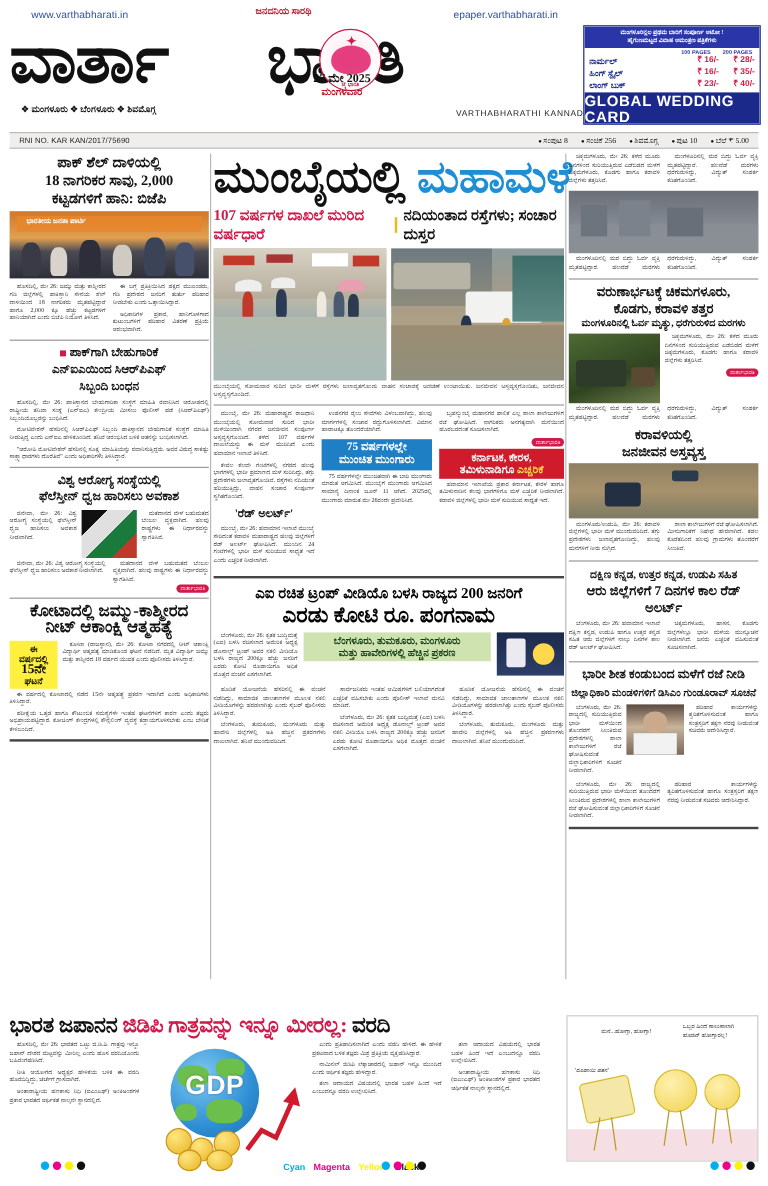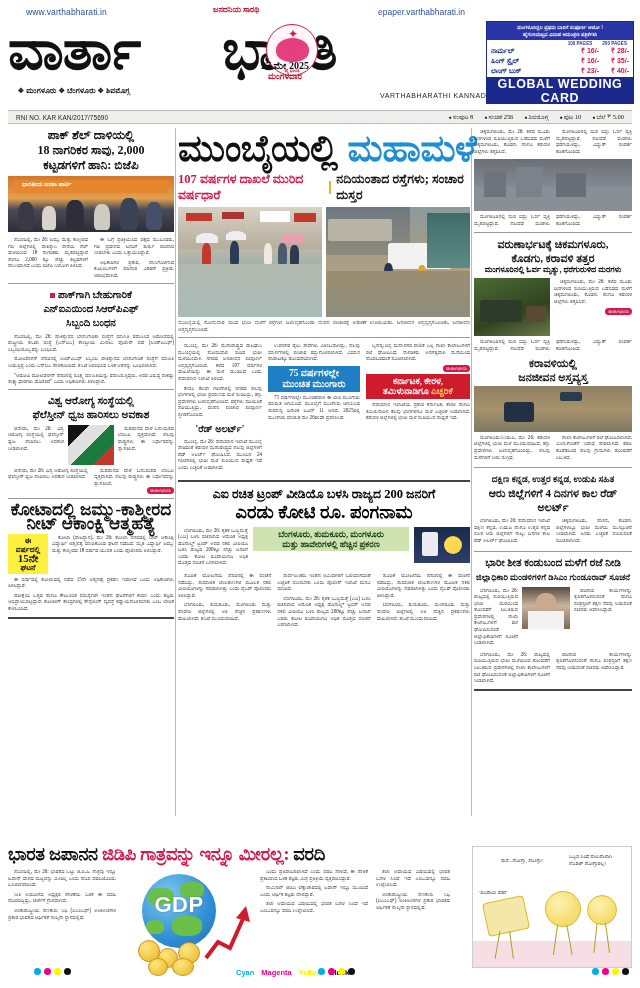--- a/index.html
+++ b/index.html
@@ -81,21 +81,21 @@
     padding: 2px 2px 2px; line-height: 7px; font-weight: bold;
   }
   .ad-rows { padding: 1px 4px 0 4px; }
   .ad-cols { display: flex; justify-content: flex-end; gap: 10px; font-size: 4.6px; color: #2a36a8; font-weight: bold; padding-right: 2px; }
   .ad-row { display: flex; align-items: center; font-size: 7px; color: #1b2a8a; font-weight: bold; line-height: 10px; }
   .ad-row .nm { flex: 1; }
   .ad-row .p1 { width: 30px; color: #d1194a; text-align: right; }
   .ad-row .p2 { width: 30px; color: #d1194a; text-align: right; }
   .ad-brand {
     background: #1b2a8a; color: #fff; font-size: 12.5px; font-weight: bold;
-    text-align: center; letter-spacing: .6px; line-height: 14px; margin-top: 1px;
+    letter-spacing: .6px; line-height: 14px; margin-top: 1px;
   }
 
   
   .info-strip {
     position: absolute; left: 8px; top: 110px; width: 624px; height: 14px;
     background: #efeeec; border-top: .6px solid #bbb; border-bottom: .6px solid #bbb;
     display: flex; align-items: center; justify-content: space-between;
     padding: 0 8px; font-size: 6.4px; color: #222;
   }
   .info-strip .rni { letter-spacing: .1px; }
@@ -366,21 +366,21 @@
 
       <div class="btext two-col" style="margin-top:2px">
         <p class="kn">ಜಿನೇವಾ, ಮೇ 26: ವಿಶ್ವ ಆರೋಗ್ಯ ಸಂಸ್ಥೆಯಲ್ಲಿ ಫೆಲೆಸ್ತೀನ್ ಧ್ವಜ ಹಾರಿಸಲು ಅವಕಾಶ ನೀಡಲಾಗಿದೆ.</p>
         <p class="kn">ಮತದಾನದ ವೇಳೆ ಬಹುಮತದ ಬೆಂಬಲ ವ್ಯಕ್ತವಾಗಿದೆ. ಹಲವು ರಾಷ್ಟ್ರಗಳು ಈ ನಿರ್ಧಾರವನ್ನು ಸ್ವಾಗತಿಸಿವೆ.</p>
       </div>
 
       <div class="src-wrap"><span class="src-badge kn">ವಾರ್ತಾಭಾರತಿ</span></div>
 
       <div class="hr"></div>
 
-      <div class="sec-hd kn" style="font-size:17px">
+      <div class="sec-hd kn" style="font-size:14px">
         <div>ಕೋಟಾದಲ್ಲಿ ಜಮ್ಮು-ಕಾಶ್ಮೀರದ</div>
         <div>ನೀಟ್ ಆಕಾಂಕ್ಷಿ ಆತ್ಮಹತ್ಯೆ</div>
       </div>
 
       <div style="display:flex;gap:4px;margin-top:3px">
         <div class="yellow-box kn" style="width:40px">
           <div>ಈ</div>
           <div>ವರ್ಷದಲ್ಲಿ</div>
           <div style="font-size:11px">15ನೇ</div>
           <div>ಘಟನೆ</div>
@@ -570,21 +570,21 @@
 
       <div class="btext two-col" style="margin-top:2px">
         <p class="kn">ಮಂಗಳೂರು/ಉಡುಪಿ, ಮೇ 26: ಕರಾವಳಿ ಜಿಲ್ಲೆಗಳಲ್ಲಿ ಭಾರೀ ಮಳೆ ಮುಂದುವರಿದಿದೆ. ತಗ್ಗು ಪ್ರದೇಶಗಳು ಜಲಾವೃತಗೊಂಡಿದ್ದು, ಹಲವು ಮನೆಗಳಿಗೆ ನೀರು ನುಗ್ಗಿದೆ.</p>
         <p class="kn">ಶಾಲಾ ಕಾಲೇಜುಗಳಿಗೆ ರಜೆ ಘೋಷಿಸಲಾಗಿದೆ. ಮೀನುಗಾರಿಕೆಗೆ ನಿಷೇಧ ಹೇರಲಾಗಿದೆ. ಕಡಲ ಕೊರೆತದಿಂದ ಹಲವು ಗ್ರಾಮಗಳು ತೊಂದರೆಗೆ ಸಿಲುಕಿವೆ.</p>
       </div>
 
       <div class="hr"></div>
 
       <div class="sec-hd kn" style="font-size:9px">
         <div>ದಕ್ಷಿಣ ಕನ್ನಡ, ಉತ್ತರ ಕನ್ನಡ, ಉಡುಪಿ ಸಹಿತ</div>
-        <div style="font-size:11px">ಆರು ಜಿಲ್ಲೆಗಳಿಗೆ 4 ದಿನಗಳ ಕಾಲ ರೆಡ್ ಅಲರ್ಟ್</div>
+        <div style="font-size:11px">ಆರು ಜಿಲ್ಲೆಗಳಿಗೆ 7 ದಿನಗಳ ಕಾಲ ರೆಡ್ ಅಲರ್ಟ್</div>
       </div>
 
       <div class="btext two-col" style="margin-top:3px">
         <p class="kn">ಬೆಂಗಳೂರು, ಮೇ 26: ಹವಾಮಾನ ಇಲಾಖೆ ದಕ್ಷಿಣ ಕನ್ನಡ, ಉಡುಪಿ ಹಾಗೂ ಉತ್ತರ ಕನ್ನಡ ಸಹಿತ ಆರು ಜಿಲ್ಲೆಗಳಿಗೆ ನಾಲ್ಕು ದಿನಗಳ ಕಾಲ ರೆಡ್ ಅಲರ್ಟ್ ಘೋಷಿಸಿದೆ.</p>
         <p class="kn">ಚಿಕ್ಕಮಗಳೂರು, ಹಾಸನ, ಕೊಡಗು ಜಿಲ್ಲೆಗಳಲ್ಲೂ ಭಾರೀ ಮಳೆಯ ಮುನ್ಸೂಚನೆ ನೀಡಲಾಗಿದೆ. ಜನರು ಎಚ್ಚರಿಕೆ ವಹಿಸುವಂತೆ ಸೂಚಿಸಲಾಗಿದೆ.</p>
       </div>
 
       <div class="hr"></div>
 
       <div class="sec-hd kn" style="font-size:10.5px">

